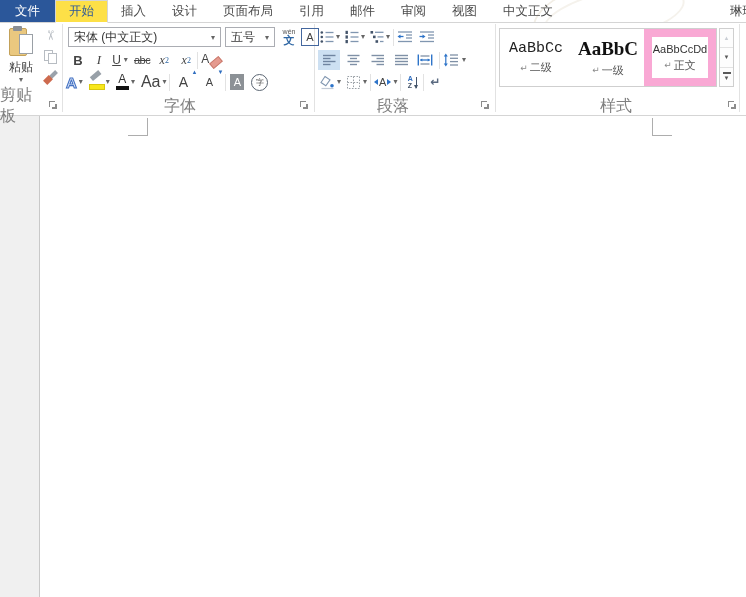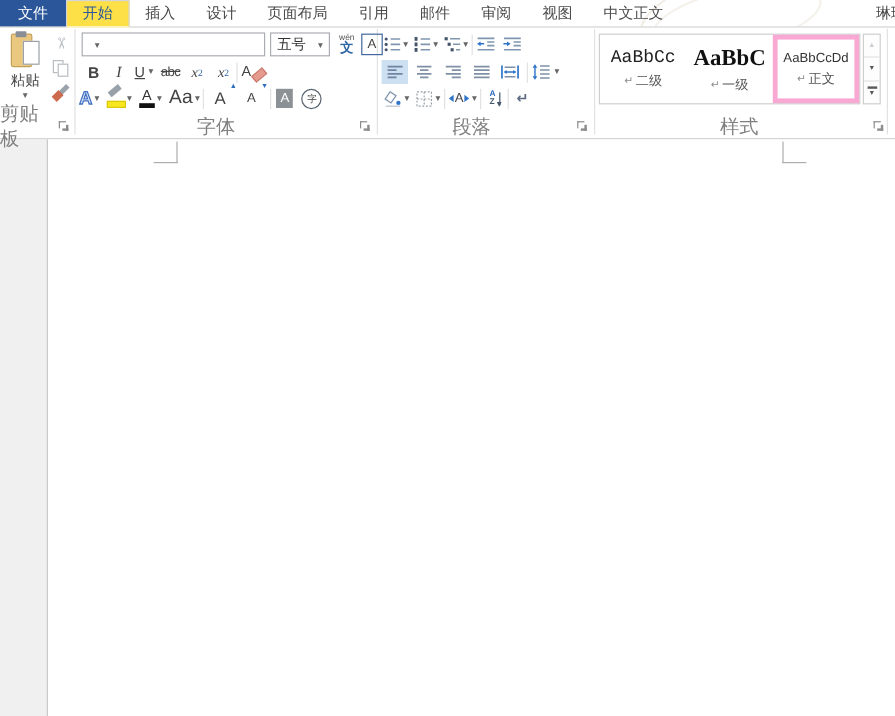--- a/index.html
+++ b/index.html
@@ -106,21 +106,21 @@
   .sortcol .sz{font-size:7px;font-weight:bold;color:#44546a;}
   .sortarrow{position:relative;width:1px;height:11px;background:#44546a;margin-left:2px;}
   .sortarrow::after{content:"";position:absolute;left:-2px;bottom:-1px;border-left:2.5px solid transparent;
         border-right:2.5px solid transparent;border-top:4px solid #44546a;}
   .marksg{font-size:12px;font-weight:bold;color:#5a6a80;}
   
   .sgallery{position:absolute;left:499px;top:6px;width:218px;height:59px;border:1px solid #cfcfcf;
             display:flex;box-sizing:border-box;background:#fff;}
   .sitem{width:72px;box-sizing:border-box;display:flex;flex-direction:column;align-items:center;
          justify-content:center;cursor:pointer;}
-  .sitem.sel{border:4px solid #f9a8d4;}
+  .sitem.sel{border:8px solid #f9a8d4;}
   .sprev1{font-family:Liberation Mono, monospace;font-size:15px;color:#222;}
   .sprev2{font-family:"Liberation Serif","DejaVu Serif",serif;font-size:19px;font-weight:bold;color:#111;}
   .sprev3{font-size:11px;color:#333;}
   .sname{font-size:11px;color:#555;margin-top:3px;display:flex;align-items:center;gap:2px;}
   .smark{font-size:9px;color:#8a8a8a;}
   .sscroll{position:absolute;left:719px;top:6px;width:15px;height:59px;border:1px solid #cfcfcf;
            box-sizing:border-box;display:flex;flex-direction:column;background:#fdfdfd;}
   .scell{flex:1;display:flex;flex-direction:column;align-items:center;justify-content:center;
          font-size:6px;cursor:pointer;border-bottom:1px solid #e3e3e3;}
   .scell:last-child{border-bottom:none;}
@@ -183,20 +183,21 @@
           <i class="fp-handle"></i>
             <i class="fp-tip"></i>
         </span>
       </div>
     </div>
     <div class="glabel" style="left:0;width:46px">剪贴板</div>
     <div class="lnch" style="left:48px;top:78px"></div>
 
     <div class="row" style="left:68px;top:5px">
       <div class="combo" style="width:146px">
+        <span class="cb-text">宋体 (中文正文)</span>
         <span class="cb-caret">▾</span>
       </div>
       <div class="combo" style="width:43px;margin-left:4px">
         <span class="cb-text">五号</span>
         <span class="cb-caret">▾</span>
       </div>
       <div class="tbtn phonetic" style="margin-left:6px">
         <span class="ph-top">wén</span>
         <span class="ph-bottom">文</span>
       </div>

